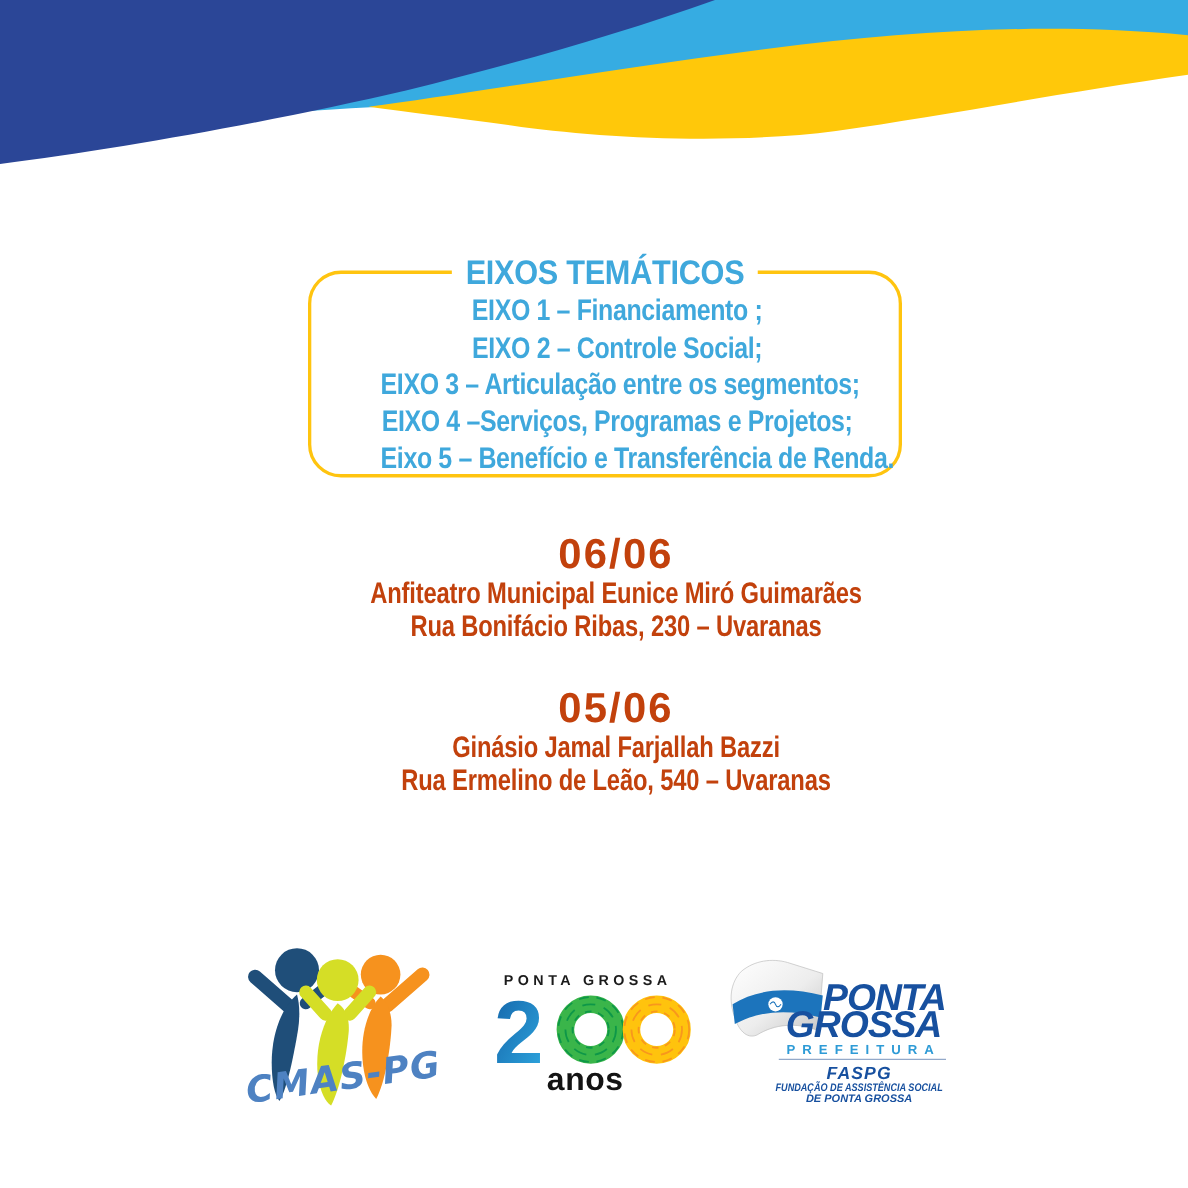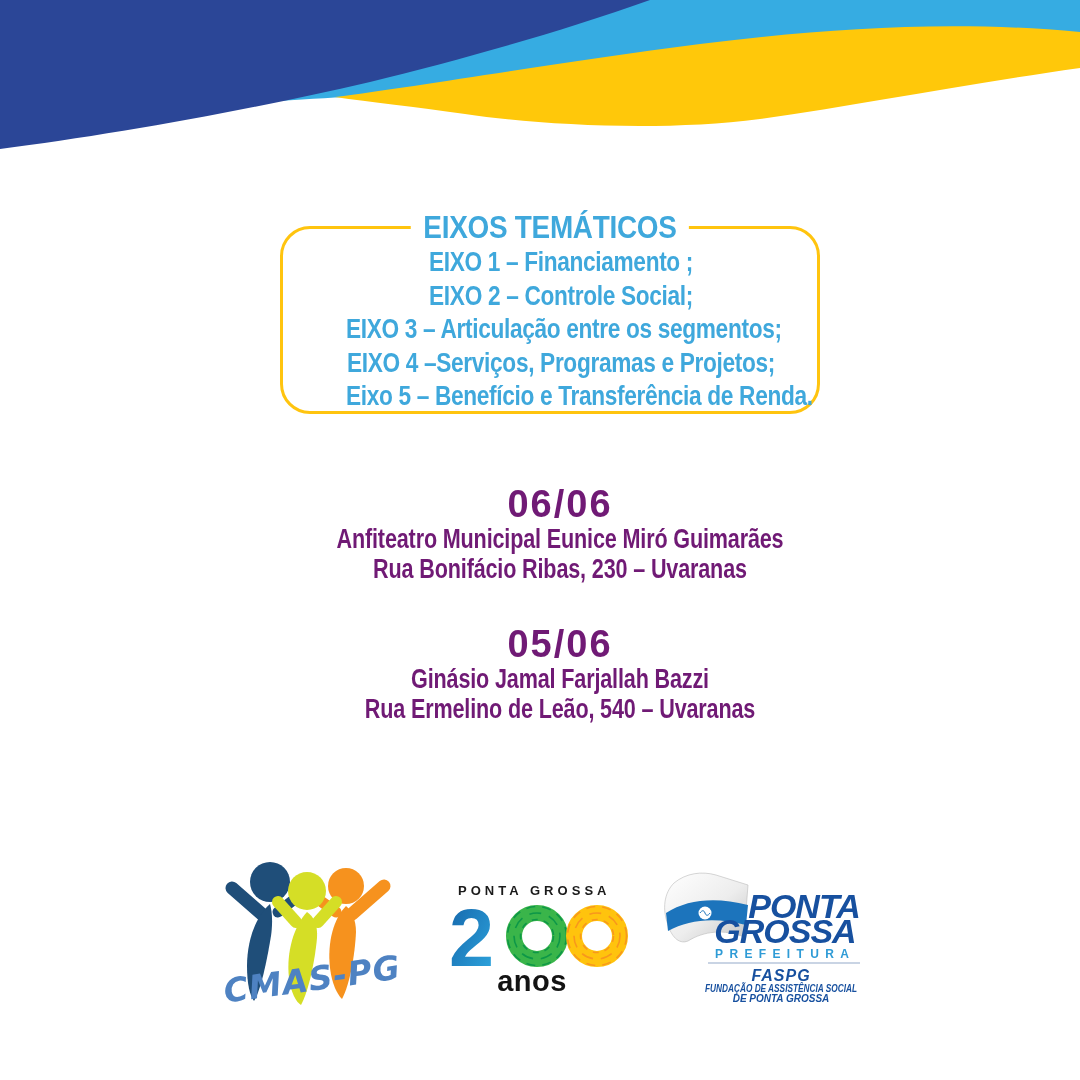--- a/index.html
+++ b/index.html
@@ -6,40 +6,40 @@
   html,body { background:#e9e9e9; }
   .canvas {
     position:relative; width:1080px; height:1080px; margin:0 auto;
     background:#ffffff; overflow:hidden;
     font-family:"Liberation Sans", sans-serif;
   }
   .waves { position:absolute; top:0; left:0; width:1080px; height:160px; display:block; }
 
   
   .eixos-box {
-    position:absolute; left:280px; top:226px; width:540px; height:188px;
+    position:absolute; left:280px; top:246px; width:540px; height:188px;
     border:3px solid #FFC40F; border-radius:30px;
   }
   .eixos-title {
     position:absolute; top:-20px; left:50%;
     transform:translateX(-50%) scaleX(.9);
     background:#ffffff; padding:0 14px; white-space:nowrap;
     font-size:31px; line-height:38px; font-weight:bold;
     color:#3FA8DC; letter-spacing:-0.3px;
   }
   .eixos-items { margin-top:17px;padding-left:22px; }
   .eixos-item {
     text-align:center; white-space:nowrap;
     font-size:27px; line-height:33.5px; font-weight:bold;
     color:#3FA8DC; letter-spacing:-0.4px;
     transform:scaleX(.84); transform-origin:50% 50%;
   }
 
   
-  .event { position:absolute; left:0; width:100%; text-align:center; color:#701a75;padding-left:40px; }
+  .event { position:absolute; left:0; width:100%; text-align:center; color:#c2410c;padding-left:40px; }
   .event-1 { top:484px; }
   .event-2 { top:624px; }
   .event-date { font-size:38px; line-height:40px; font-weight:bold; letter-spacing:2px; white-space:nowrap; }
   .event-venue, .event-address {
     font-size:27px; line-height:30px; font-weight:bold; white-space:nowrap;
     transform:scaleX(.8); transform-origin:50% 50%; letter-spacing:-0.2px;
   }
 
   
   .logo-svg { position:absolute; display:block; }

